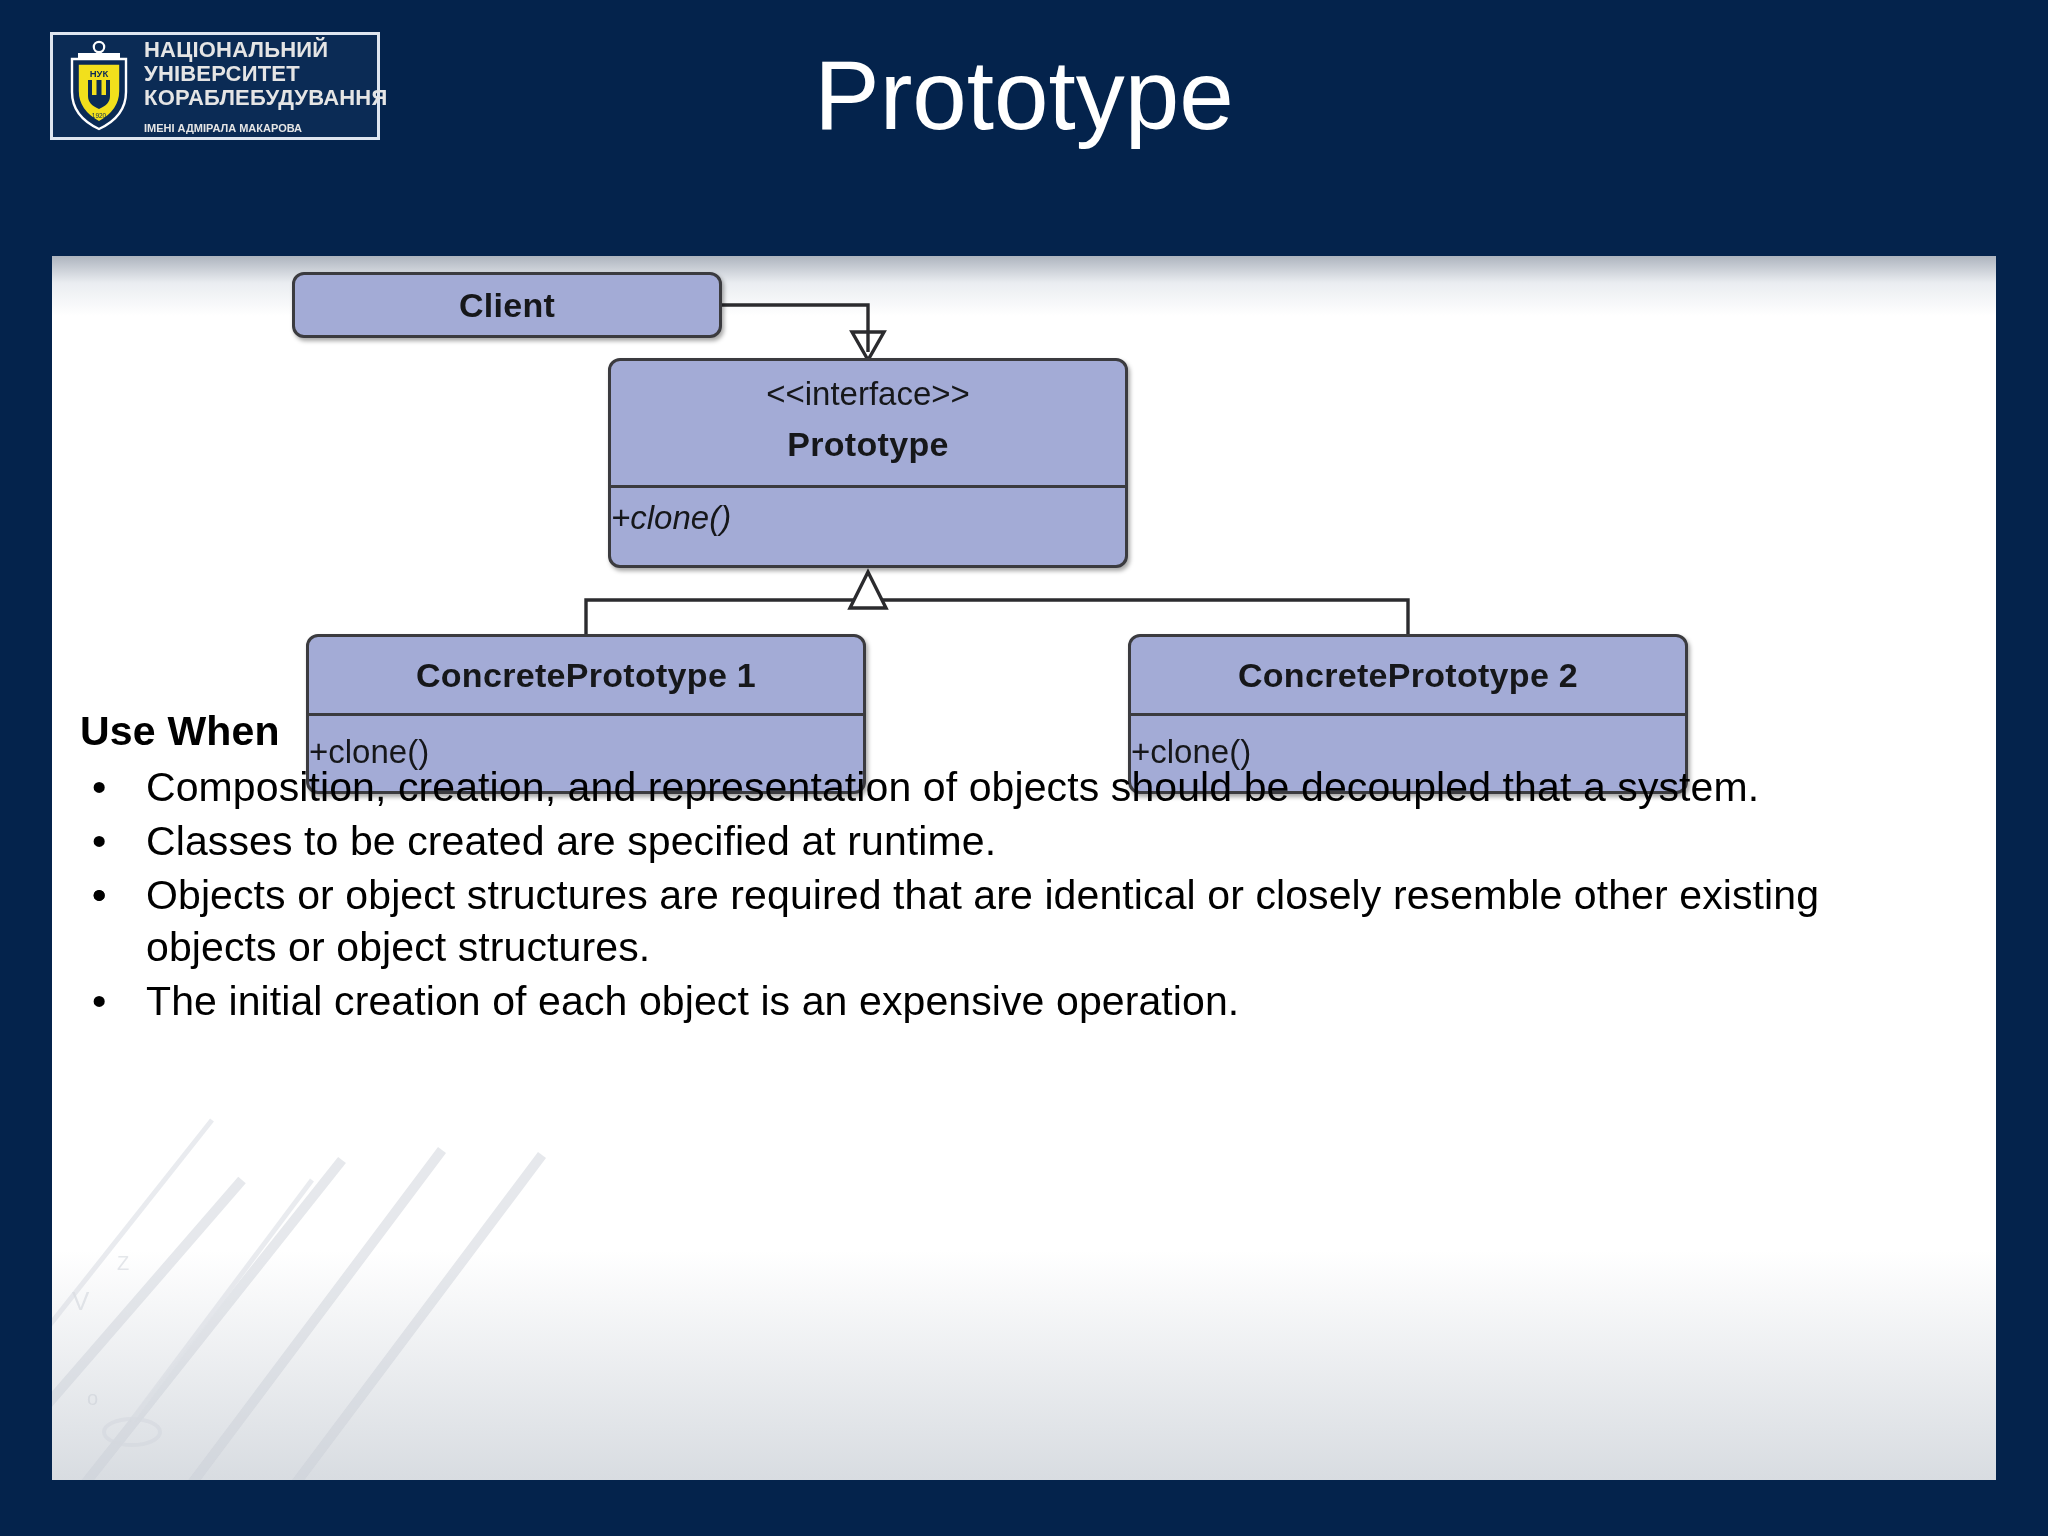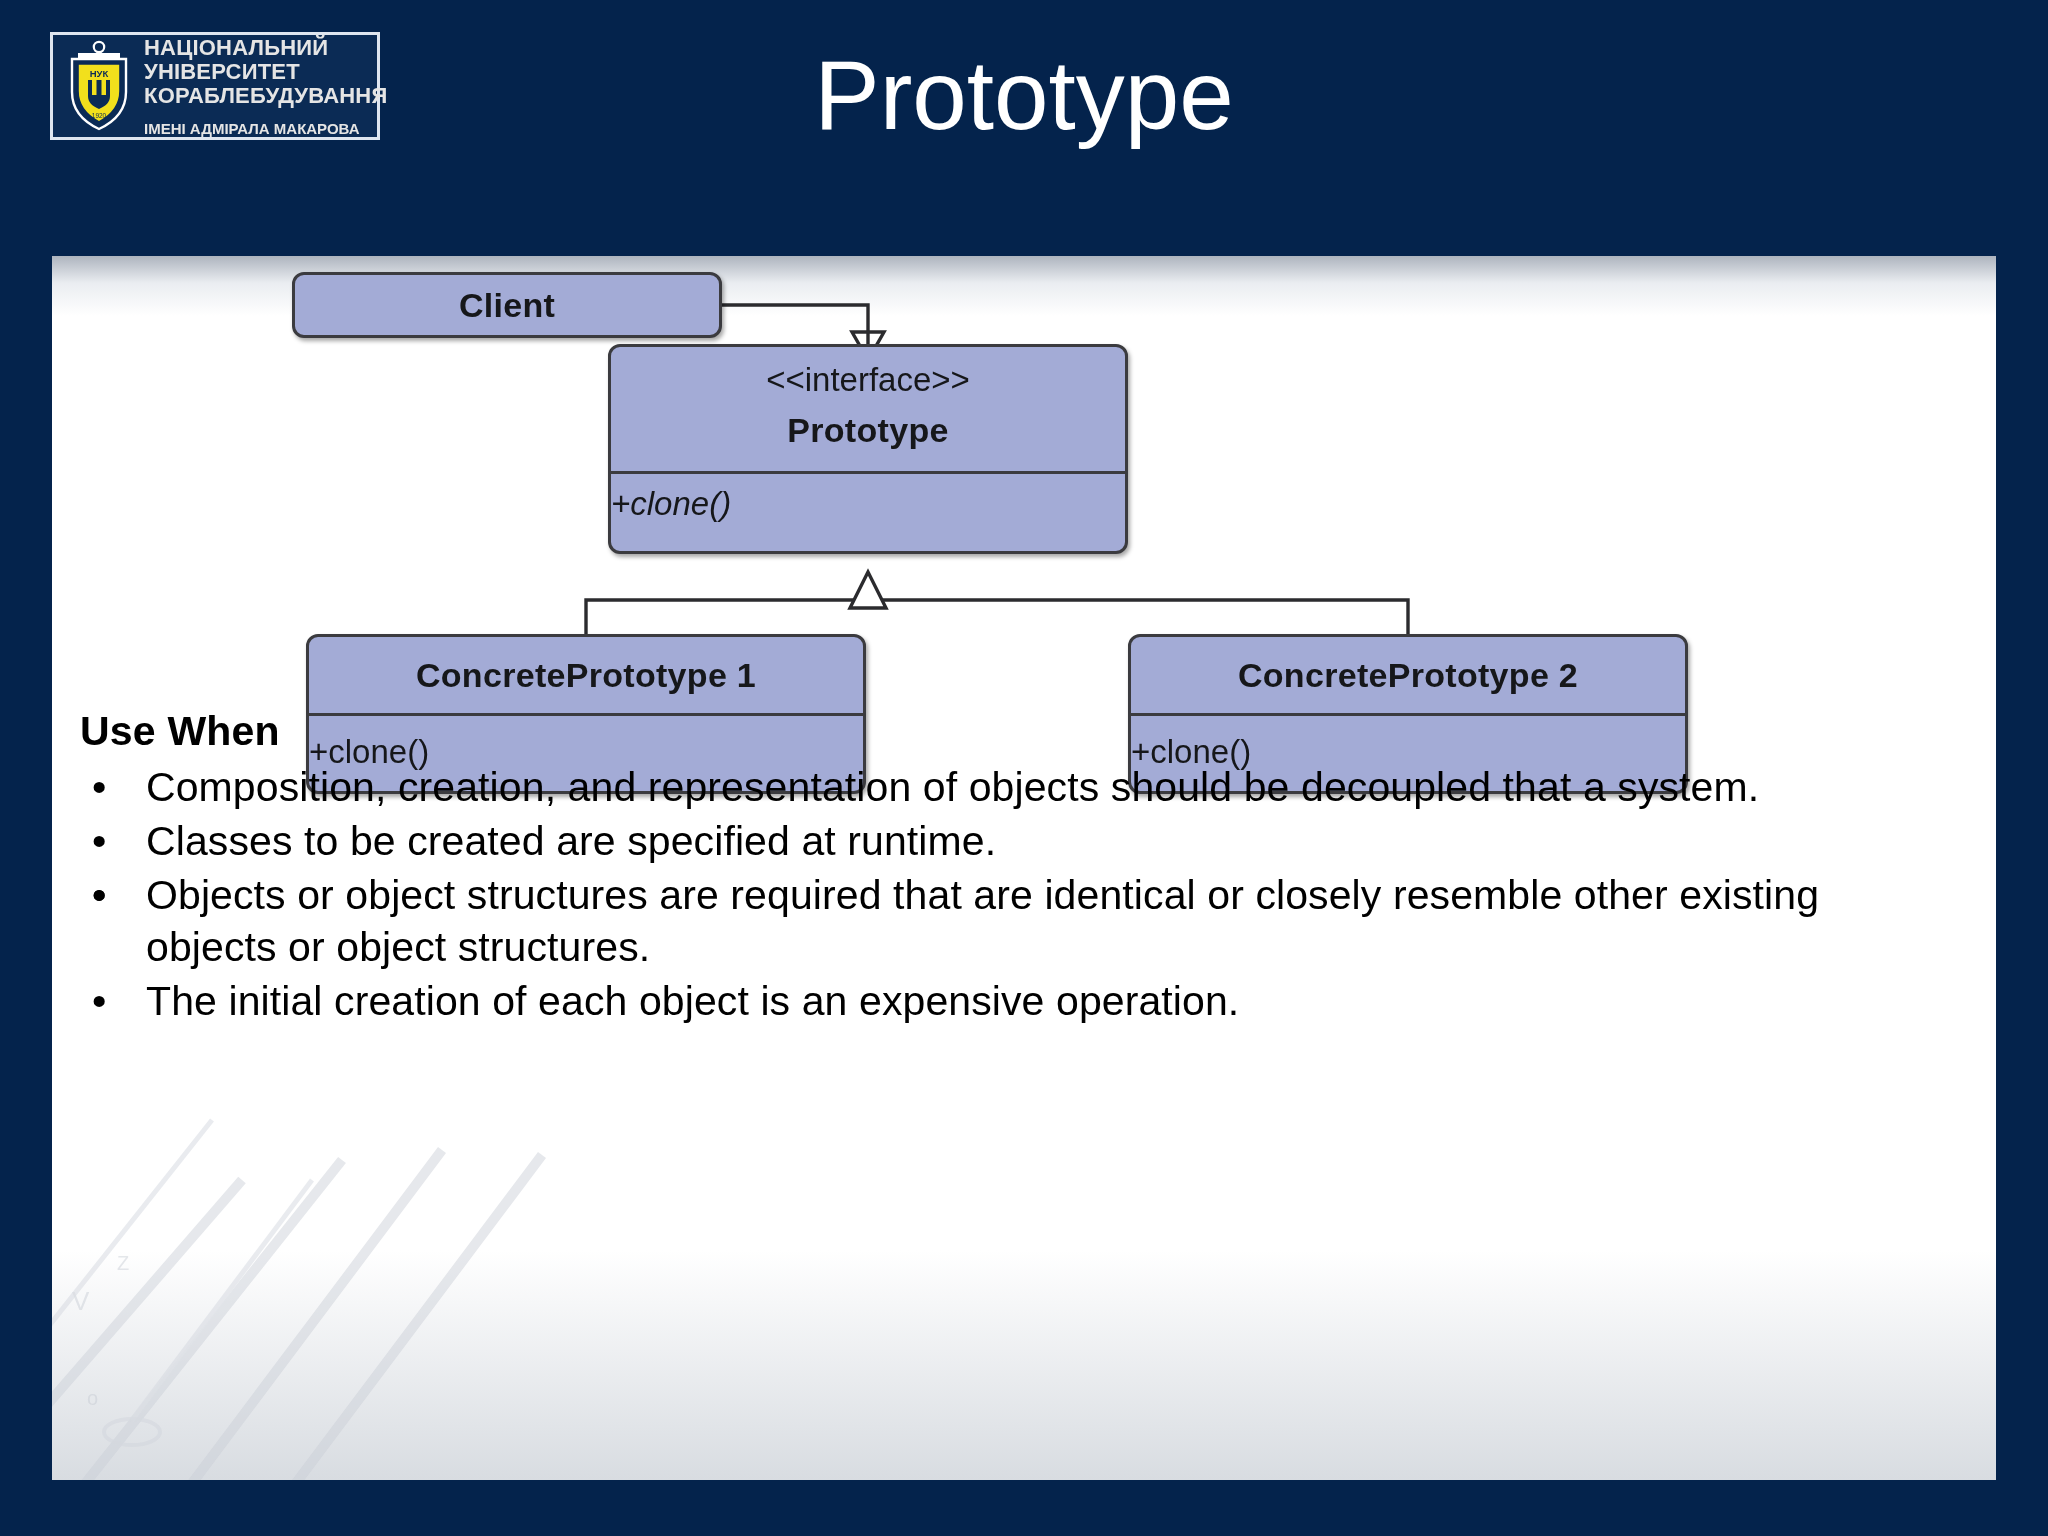--- a/index.html
+++ b/index.html
@@ -43,21 +43,21 @@
     padding-top: 2px;
   }
   #logo-text .l {
     color: #e5e5e5;
     font-weight: bold;
     font-size: 22px;
     letter-spacing: 0.2px;
     white-space: nowrap;
     padding-bottom: 2px;
   }
-  #logo-text .l4 { font-size: 15px; letter-spacing: 0px; margin-top: 12px; }
+  #logo-text .l4 { font-size: 11px; letter-spacing: 0px; margin-top: 12px; }
 
   #page-title {
     position: absolute;
     left: 0; top: 44px;
     width: 2048px;
     text-align: center;
     color: #ffffff;
     font-size: 98px;
     font-weight: normal;
     line-height: 1.05;
@@ -137,21 +137,21 @@
     width: 100%; text-align: center;
     color: #16171a; font-size: 33px; font-weight: normal;
   }
   .divider {
     position: absolute; left: 0; right: 0;
     height: 0; border-top: 3px solid #3b3b3f;
   }
 
   
   #box-client   { left: 240px;  top: 16px;  width: 430px; height: 66px; }
-  #box-proto    { left: 556px;  top: 88px; width: 520px; height: 210px; }
+  #box-proto    { left: 556px;  top: 102px; width: 520px; height: 210px; }
   #box-cp1      { left: 254px;  top: 378px; width: 560px; height: 160px; }
   #box-cp2      { left: 1076px; top: 378px; width: 560px; height: 160px; }
 
   #box-proto .stereo-wrap { height: 52px; display:flex; align-items:flex-end; justify-content:center; }
   #box-proto .name-wrap   { height: 62px; display:flex; align-items:center;  justify-content:center; }
   #box-proto .ops-wrap    { height: 86px; display:flex; align-items:center;  }
 
   .cp-title-wrap { height: 76px; display:flex; align-items:center; justify-content:flex-end; }
   .cp-ops-wrap   { height: 78px; display:flex; align-items:center; }
 

